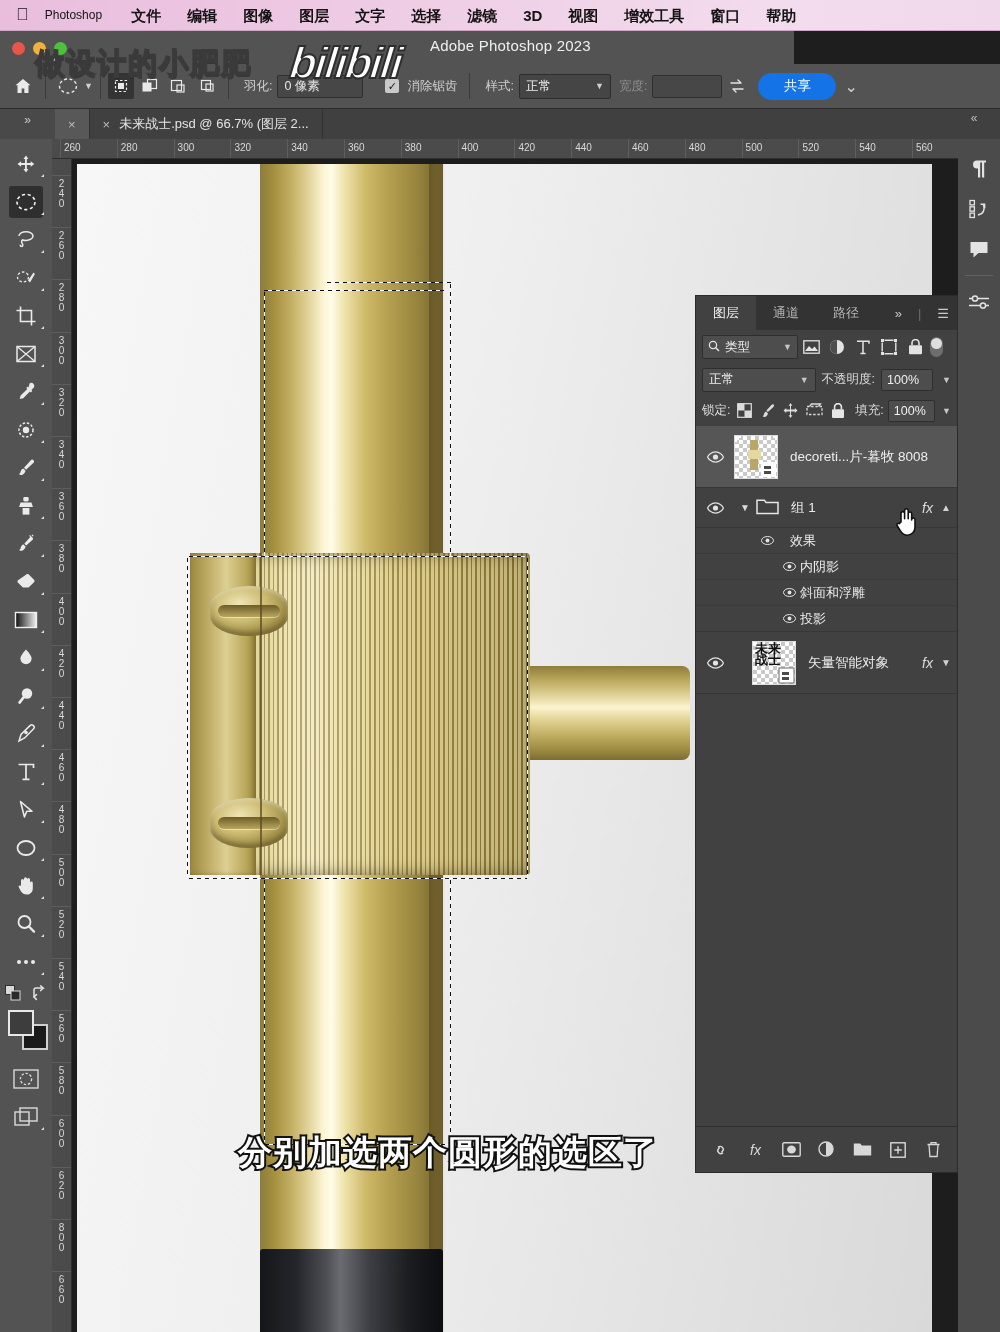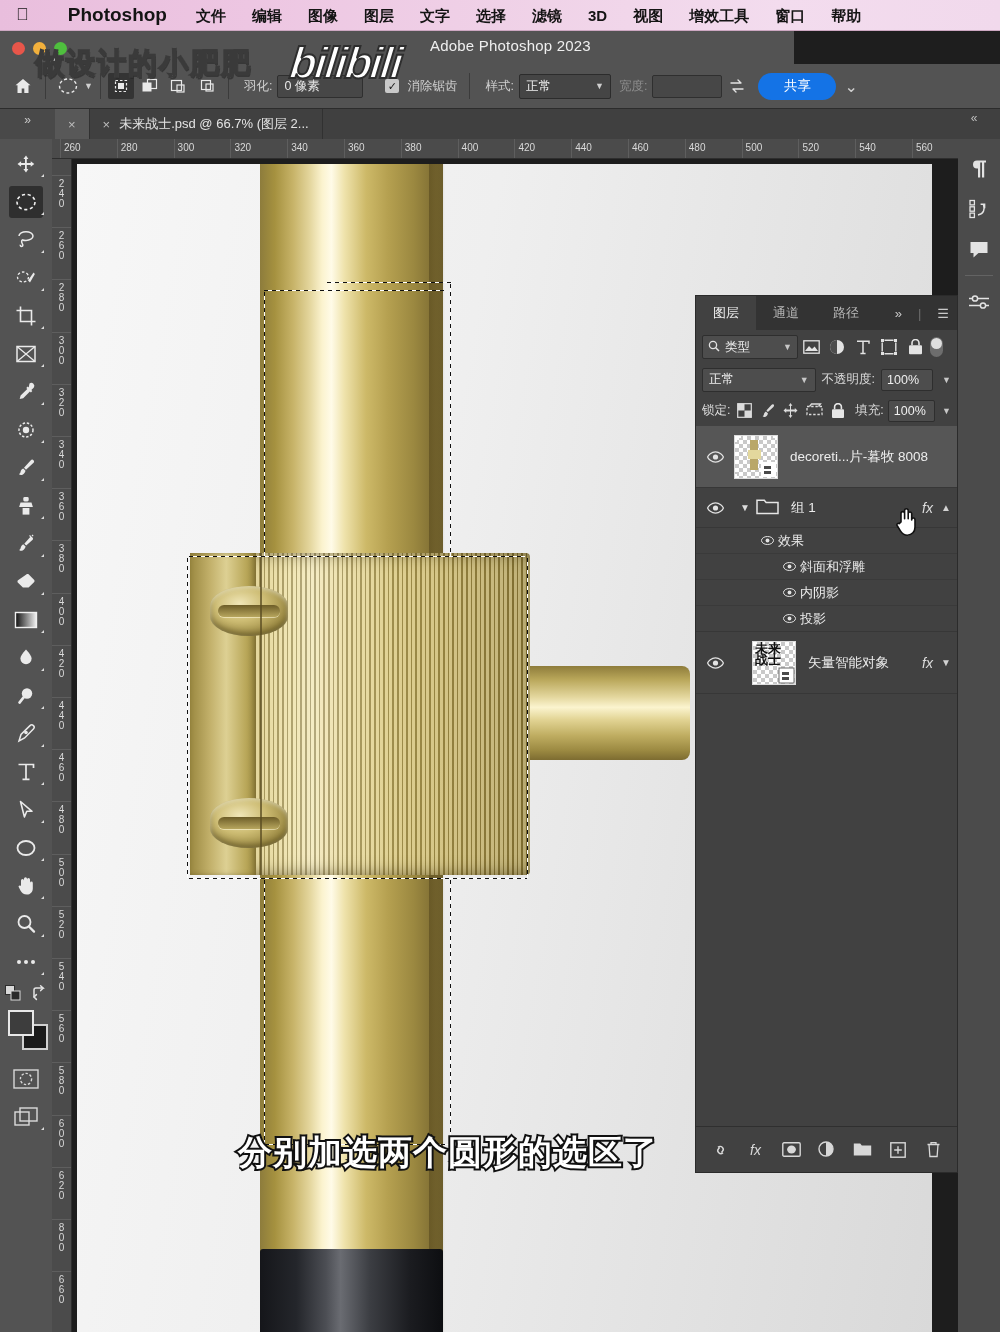--- a/index.html
+++ b/index.html
@@ -15,21 +15,21 @@
   
   #menubar{
     position:absolute; left:0; top:0; width:1000px; height:31px;
     background:linear-gradient(90deg,#e9bedd 0%,#edc6e2 25%,#f0d3e8 55%,#f3dcee 78%,#f1d9ec 100%);
     display:flex; align-items:center; gap:0px; padding-left:16px;
     color:#141414; font-size:15px; font-weight:600; z-index:60;
     border-bottom:1px solid #cda8c2;
   }
   #menubar .mb-apple{ font-size:17px; padding:0 14px 2px 0; line-height:1; }
   #menubar .mb-item{ padding:9px 13px; line-height:31px; white-space:nowrap; }
-  #menubar .mb-app{ font-weight:700; font-size:19px; padding:0 16px 0 2px;margin-left:23px;}
+  #menubar .mb-app{ font-weight:400; font-size:12px; padding:0 16px 0 2px;}
 
   
   #titlebar{
     position:absolute; left:0; top:31px; width:794px; height:33px;
     background:#535353; z-index:50;
   }
   .tl{ position:absolute; top:11px; width:13px; height:13px; border-radius:50%; }
   .tl.red{ left:12px; background:#e8564a; }
   .tl.yel{ left:33px; background:#f2b03c; }
   .tl.grn{ left:54px; background:#4fbf3e; }
@@ -987,46 +987,46 @@
       <span>
         <svg width="23" height="18" viewBox="0 0 23 18">
             <path d="M1 3.2h7.3l1.8 2.2H22v11H1z" fill="none" stroke="#e6e6e6" stroke-width="1.5"></path>
           </svg>
       </span>
       <span class="layer-name">组 1</span>
       <span class="layer-fx">fx</span>
       <span class="layer-chev">▲</span>
     </div>
 
-    <div class="fx-row" style="padding-left:60px;">
+    <div class="fx-row" style="padding-left:60px;gap:12px;">
       <span class="eye-sm">
         <svg width="13" height="9" viewBox="0 0 13 9">
             <ellipse cx="6.5" cy="4.5" rx="6" ry="4" fill="none" stroke="#e3e3e3" stroke-width="1"></ellipse>
             <circle cx="6.5" cy="4.5" r="1.9" fill="#e3e3e3"></circle>
           </svg>
       </span>
       <span>效果</span>
+    </div>
+    <div class="fx-row" style="padding-left:82px;">
+      <span class="eye-sm">
+        <svg width="13" height="9" viewBox="0 0 13 9">
+            <ellipse cx="6.5" cy="4.5" rx="6" ry="4" fill="none" stroke="#e3e3e3" stroke-width="1"></ellipse>
+            <circle cx="6.5" cy="4.5" r="1.9" fill="#e3e3e3"></circle>
+          </svg>
+      </span>
+      <span>内阴影</span>
     </div>
     <div class="fx-row" style="padding-left:82px;">
       <span class="eye-sm">
         <svg width="13" height="9" viewBox="0 0 13 9">
             <ellipse cx="6.5" cy="4.5" rx="6" ry="4" fill="none" stroke="#e3e3e3" stroke-width="1"></ellipse>
             <circle cx="6.5" cy="4.5" r="1.9" fill="#e3e3e3"></circle>
           </svg>
       </span>
       <span>斜面和浮雕</span>
-    </div>
-    <div class="fx-row" style="padding-left:82px;">
-      <span class="eye-sm">
-        <svg width="13" height="9" viewBox="0 0 13 9">
-            <ellipse cx="6.5" cy="4.5" rx="6" ry="4" fill="none" stroke="#e3e3e3" stroke-width="1"></ellipse>
-            <circle cx="6.5" cy="4.5" r="1.9" fill="#e3e3e3"></circle>
-          </svg>
-      </span>
-      <span>内阴影</span>
     </div>
     <div class="fx-row" style="padding-left:82px;border-bottom:1px solid #373737;">
       <span class="eye-sm">
         <svg width="13" height="9" viewBox="0 0 13 9">
             <ellipse cx="6.5" cy="4.5" rx="6" ry="4" fill="none" stroke="#e3e3e3" stroke-width="1"></ellipse>
             <circle cx="6.5" cy="4.5" r="1.9" fill="#e3e3e3"></circle>
           </svg>
       </span>
       <span>投影</span>
     </div>

